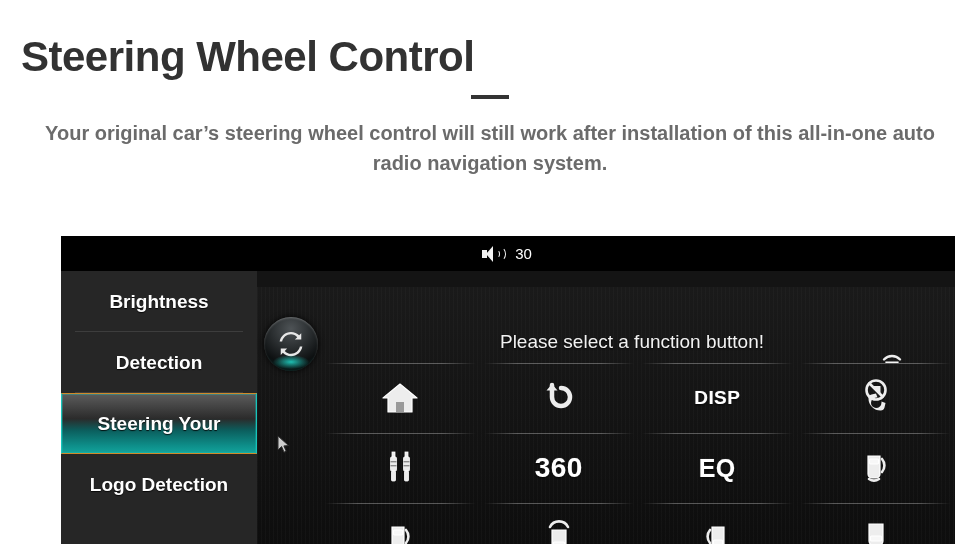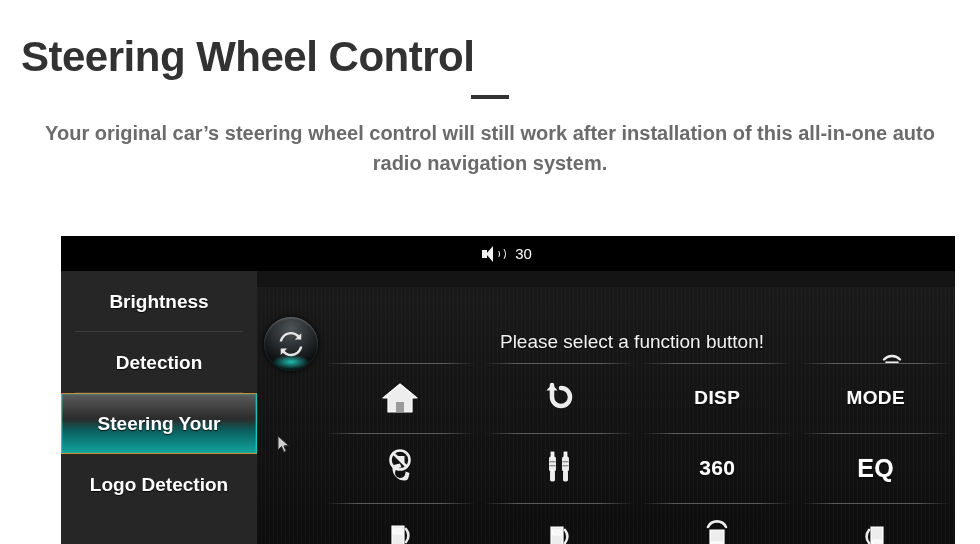--- a/index.html
+++ b/index.html
@@ -241,24 +241,20 @@
               <path d="M13 5 L13 17 a9 9 0 0 0 18 0 a9 9 0 0 0 -9 -9" fill="none" stroke="#ededed" stroke-width="4.5" stroke-linecap="round"></path>
               <path d="M13 4 L7.5 10.5 L18.5 10.5 Z" fill="#ededed"></path>
             </svg>
           </div>
           <div class="cell">
             <span class="hr"></span>
             <span class="lbl">DISP</span>
           </div>
           <div class="cell">
             <span class="hr"></span>
-            <span class="lbl">MODE</span>
-          </div>
-          <div class="cell">
-            <span class="hr"></span>
             <svg width="38" height="42" viewBox="0 0 38 42">
               <circle cx="19" cy="13" r="9.5" fill="none" stroke="#ededed" stroke-width="2.6"></circle>
               <path d="M12.5 6.5 L25.5 19.5" stroke="#ededed" stroke-width="2.6" stroke-linecap="round"></path>
               <path d="M14.5 9 L23.5 9 L23.5 18 Z" fill="#ededed"></path>
               <path d="M14 26 a5 5 0 0 0 5 5 a5.5 5.5 0 0 0 5.5 -5.5 l0 -1 l4 1.5 l-1 4.5 a4 4 0 0 1 -4 3 a12 12 0 0 1 -12 -12 a4 4 0 0 1 3 -4 l4.5 -1 l1.5 4 l-1 0 a5.5 5.5 0 0 0 -5.5 5.5" fill="#ededed"></path>
             </svg>
           </div>
 
           <div class="cell">
             <span class="hr"></span>
@@ -274,21 +270,21 @@
               <g fill="#8e8e8e">
                 <rect x="7.5" y="13" width="6" height="1.4"></rect>
                   <rect x="7.5" y="17" width="6" height="1.4"></rect>
                 <rect x="20.5" y="13" width="6" height="1.4"></rect>
                   <rect x="20.5" y="17" width="6" height="1.4"></rect>
               </g>
             </svg>
           </div>
           <div class="cell">
             <span class="hr"></span>
-            <span class="lbl" style="font-size:21px">360</span>
+            <span class="lbl" style="font-size:28px">360</span>
           </div>
           <div class="cell">
             <span class="hr"></span>
             <span class="lbl" style="font-size:25px">EQ</span>
           </div>
           <div class="cell">
             <span class="hr"></span>
             <svg width="36" height="40" viewBox="0 0 36 40">
               <g fill="#ededed" stroke="#ffffff" stroke-width="1.2">
                 <path d="M10 8h12v18a4 4 0 0 1-4 4h-4a4 4 0 0 1-4-4z"></path>

